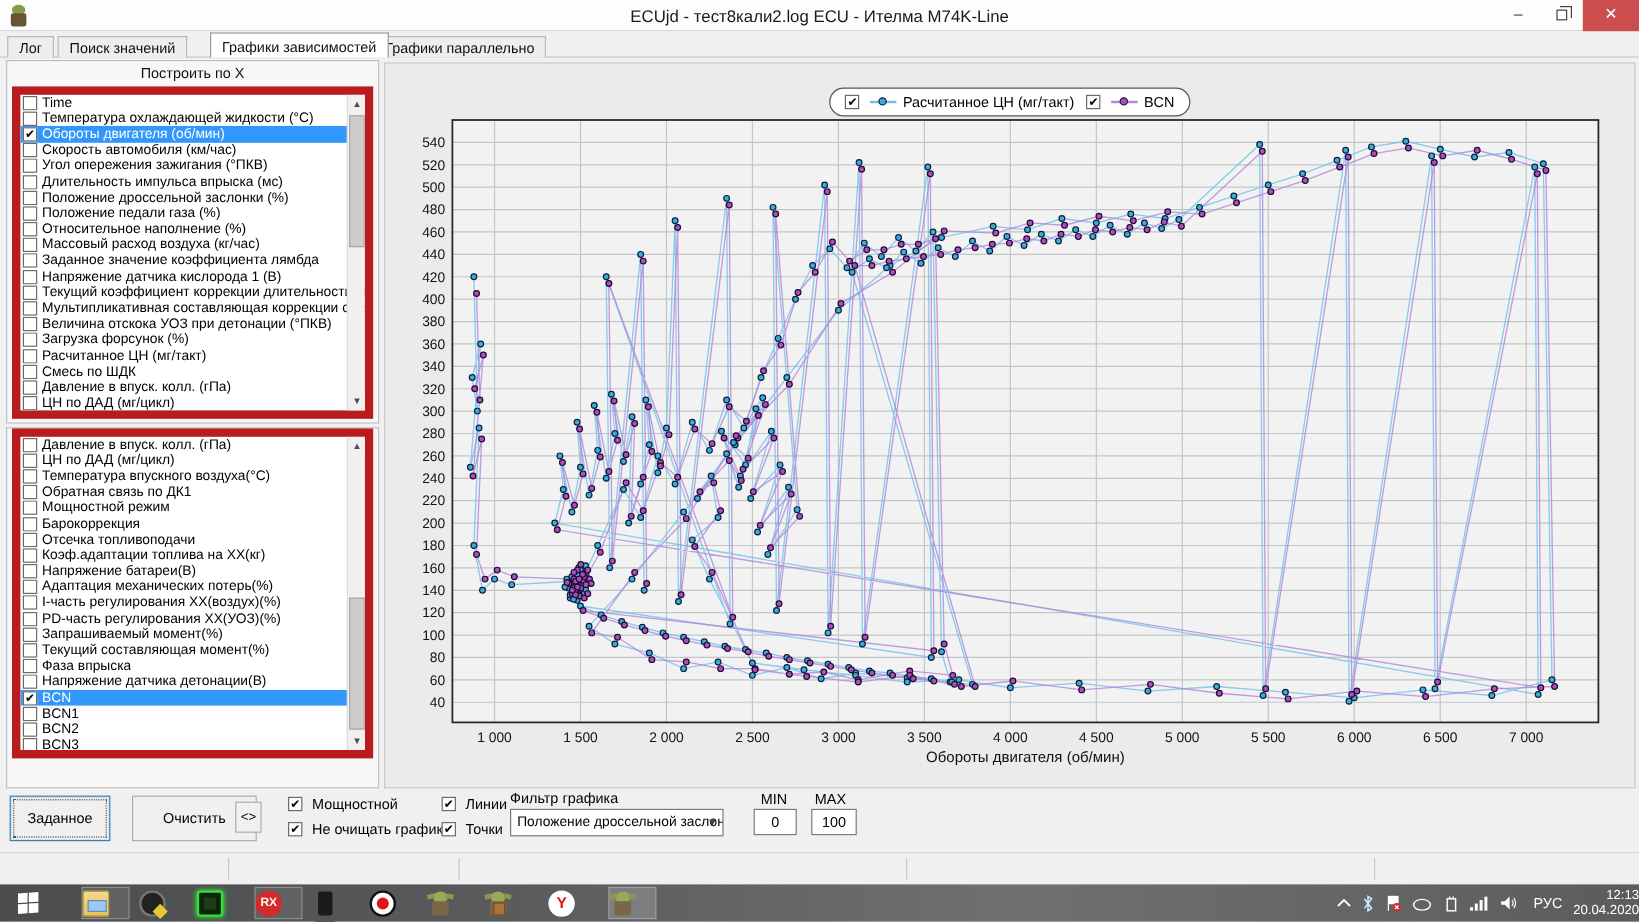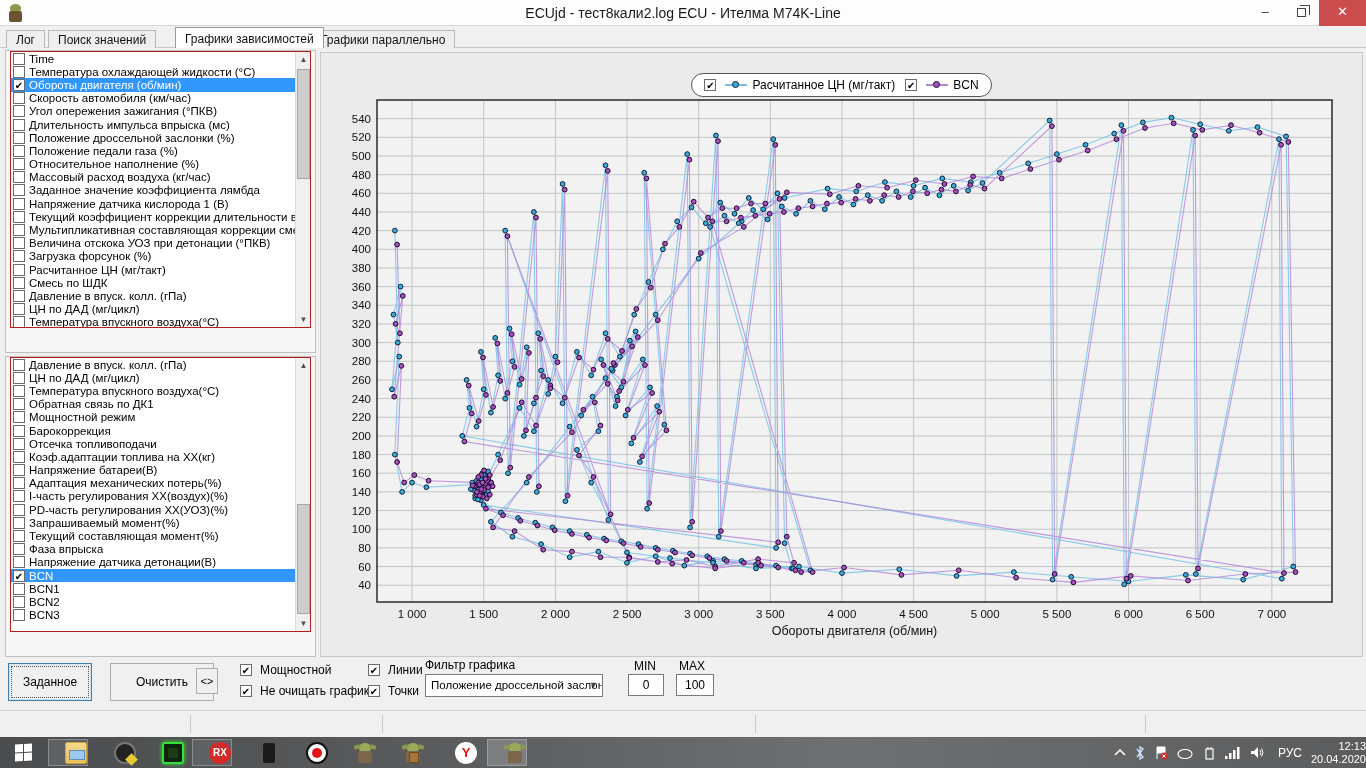--- a/index.html
+++ b/index.html
@@ -19,21 +19,21 @@
   .tb-restore .sq:before { content:""; position:absolute; left:2px; top:-4px; width:9px; height:9px; border:1px solid #444; border-bottom:none; border-left:none; }
 
   
   .tabbar { position:absolute; left:0; top:27px; width:1366px; height:21px; background:#f0f0f0; border-bottom:1px solid #c8c8c8; }
   .tab { position:absolute; top:3px; height:18px; padding:0 9px; font-size:12px; line-height:18px; background:#eeeeee; border:1px solid #b9b9b9; border-bottom:none; color:#111; }
   .tab.active { top:0; height:21px; line-height:22px; background:#ffffff; z-index:2; border-color:#9a9a9a;margin-left:16px; }
 
   
   .groupbox { position:absolute; left:5px; width:311px; border:1px solid #c0c0c0; background:#f7f7f7; }
   .gb-title { text-align:center; font-size:12px; padding:3px 0 4px 0; color:#111; }
-  .listbox { position:relative; margin:0 4px 4px 4px; background:#ffffff; border:1px solid #b91c1c; overflow:hidden; }
+  .listbox { position:relative; margin:0 4px 4px 4px; background:#ffffff; border:7px solid #b91c1c; overflow:hidden; }
   .li-row { display:flex; align-items:center; height:13.2px; padding-left:2px; white-space:nowrap; overflow:hidden; font-size:11.5px; color:#000; }
   .li-row.selected { background:#3297fd; color:#fff; }
   .cb { flex:0 0 auto; width:12px; height:12px; background:#fff; border:1px solid #6b6b6b; font-size:10px; line-height:11px; text-align:center; color:#000; margin-right:4px; }
   .li-label { overflow:hidden; white-space:nowrap; }
   .sb { position:absolute; right:0; top:0; bottom:0; width:15px; background:#f0f0f0; border-left:1px solid #dcdcdc; }
   .sb-btn { position:absolute; left:0; width:15px; height:15px; font-size:8px; color:#505050; text-align:center; line-height:15px; background:#f0f0f0; }
   .sb-up { top:0; } .sb-dn { bottom:0; }
   .sb-thumb { position:absolute; left:1px; width:13px; background:#cdcdcd; border:1px solid #a6a6a6; }
 
   
@@ -59,21 +59,21 @@
 
   
   .statusbar { position:absolute; left:0; top:710px; width:1366px; height:27px; background:#f0f0f0; border-top:1px solid #d4d4d4; }
   .statusbar .sep { position:absolute; top:4px; bottom:4px; width:1px; background:#c8c8c8; }
 
   
   .taskbar { position:absolute; left:0; top:737px; width:1366px; height:31px; background:linear-gradient(90deg,#4a4c4d 0%,#585a5b 30%,#6e7071 62%,#5a5c5d 100%); }
   .start { position:absolute; left:0; top:0; width:46px; height:31px; display:flex; align-items:center; justify-content:center; }
   .winlogo { display:grid; grid-template-columns:8px 8px; grid-template-rows:8px 8px; gap:1px; transform:skewY(-4deg); }
   .winlogo span { background:#fff; }
-  .tb-app { position:absolute; top:2px; width:40px; height:27px; display:flex; align-items:center; justify-content:flex-end; }
+  .tb-app { position:absolute; top:2px; width:40px; height:27px; display:flex; align-items:center; justify-content:flex-start;margin-left:20px; }
   .tb-app.open { background:#5f6162; border:1px solid #8a8c8d; }
   .tb-app.active { background:#7c7e7f; border:1px solid #9a9c9d; }
   .ic { position:relative; width:22px; height:22px; }
   .ic-folder { background:linear-gradient(#f4d98a,#e8c25c); border-radius:2px; border:1px solid #c9a33c; }
   .ic-folder:before { content:""; position:absolute; left:3px; bottom:3px; width:14px; height:8px; background:#9fc8ef; border:1px solid #5d8fc4; }
   .ic-wheel { background:#222; border-radius:50%; border:2px solid #777; }
   .ic-wheel:after { content:""; position:absolute; right:-2px; bottom:-2px; width:9px; height:9px; background:#e8c832; transform:rotate(45deg); }
   .ic-chipg { background:#0d230d; border:2px solid #35e03a; border-radius:3px; box-shadow:0 0 4px #35e03a; }
   .ic-chipg:after { content:""; position:absolute; left:4px; top:4px; right:4px; bottom:4px; background:#1d3d17; }
   .ic-rx { background:#d42a2a; border-radius:50%; color:#fff; font-size:10px; font-weight:bold; text-align:center; line-height:22px; }
@@ -108,20 +108,21 @@
 </div>
 
 <div class="tabbar" id="tabbar">
     <div class="tab" style="left: 6px;">Лог</div>
     <div class="tab" style="left: 48px;">Поиск значений</div>
     <div class="tab active" style="left: 159px;">Графики зависимостей</div>
     <div class="tab" style="left: 311px;">Графики параллельно</div>
   </div>
 
 <div class="groupbox" style="top:50px; height:303px;">
+  <div class="gb-title">Построить по X</div>
   <div class="listbox" style="height:277px;">
     <div id="x-list">
         <div class="li-row">
           <span class="cb"></span>
           <span class="li-label">Time</span>
         </div>
         <div class="li-row">
           <span class="cb"></span>
           <span class="li-label">Температура охлаждающей жидкости (°C)</span>
         </div>

